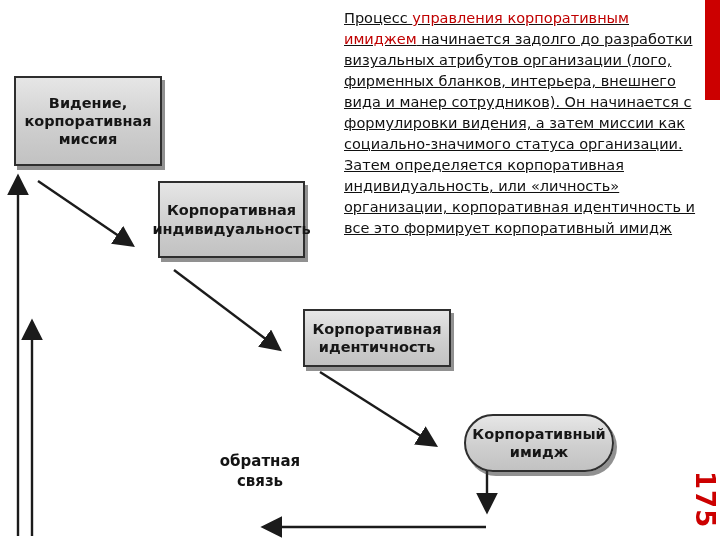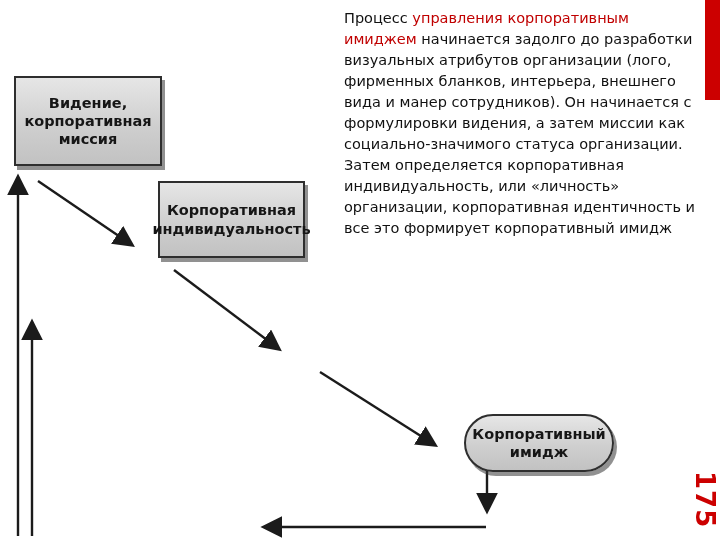--- a/index.html
+++ b/index.html
@@ -52,20 +52,21 @@
     color: #141414;
   }
   
   #body-text {
     position: absolute;
     left: 344px; top: 8px;
     width: 362px;
     font-size: 14.5px;
     line-height: 1.45;
     color: #111111;
+    text-decoration: underline;
   }
   .hl { color: #c00000; }
   
   #red-bar {
     position: absolute;
     right: 0; top: 0;
     width: 15px; height: 100px;
     background: #cc0000;
   }
   #page-number {
@@ -97,24 +98,28 @@
     <line x1="486" y1="527" x2="264" y2="527" stroke="#1b1b1b" stroke-width="2.4" marker-end="url(#ah)"></line>
     <line x1="487" y1="471" x2="487" y2="511" stroke="#1b1b1b" stroke-width="2.4" marker-end="url(#ah)"></line>
   </svg>
 
   <div class="node" id="node-vision">
     <span>Видение, корпоративная миссия</span>
   </div>
   <div class="node" id="node-individuality">
     <span>Корпоративная индивидуальность</span>
   </div>
+  <div class="node" id="node-identity">
+    <span>Корпоративная идентичность</span>
+  </div>
   <div class="node" id="node-image">
     <span>Корпоративный имидж</span>
   </div>
 
+  <div id="feedback-label">обратная связь</div>
 
   <div id="body-text">
     <span>Процесс </span><span class="hl">управления корпоративным имиджем</span><span> начинается задолго до разработки визуальных атрибутов организации (лого, фирменных бланков, интерьера, внешнего вида и манер сотрудников). Он начинается с формулировки видения, а затем миссии как социально-значимого статуса организации. Затем определяется корпоративная индивидуальность, или «личность» организации, корпоративная идентичность и все это формирует корпоративный имидж</span>
   </div>
 
   <div id="red-bar"></div>
   <div id="page-number">175</div>
 
 </div>
 

